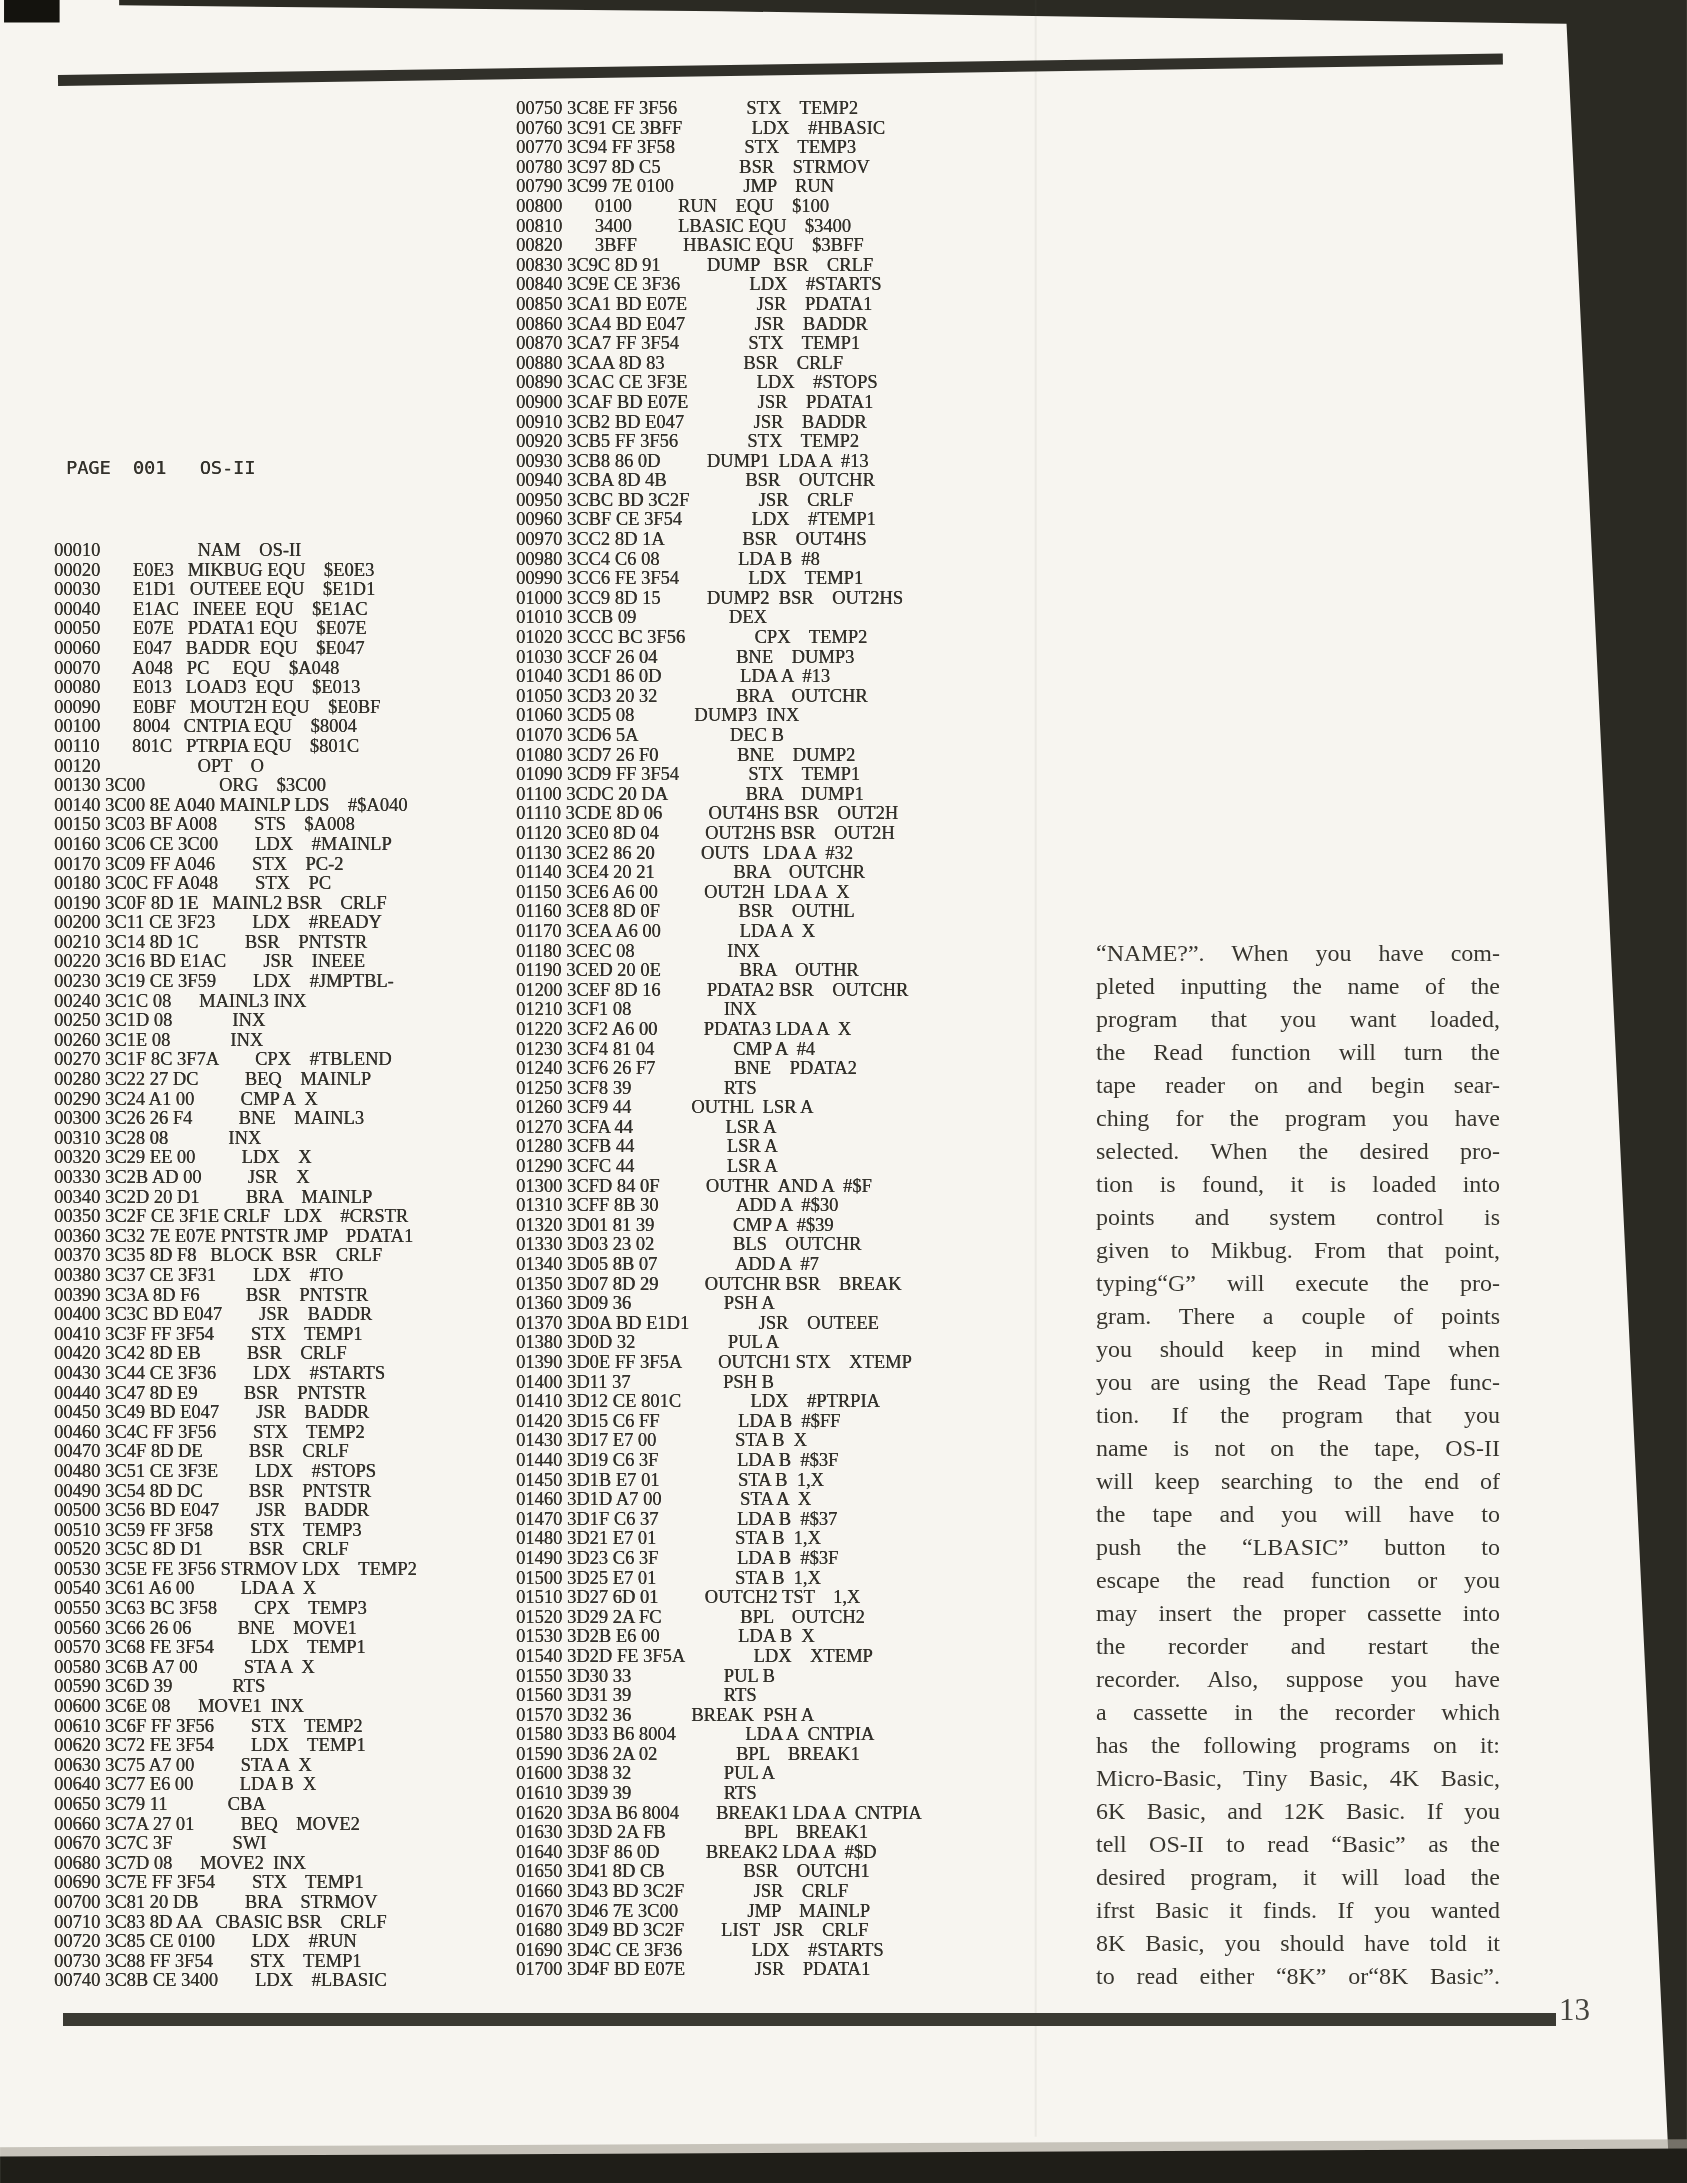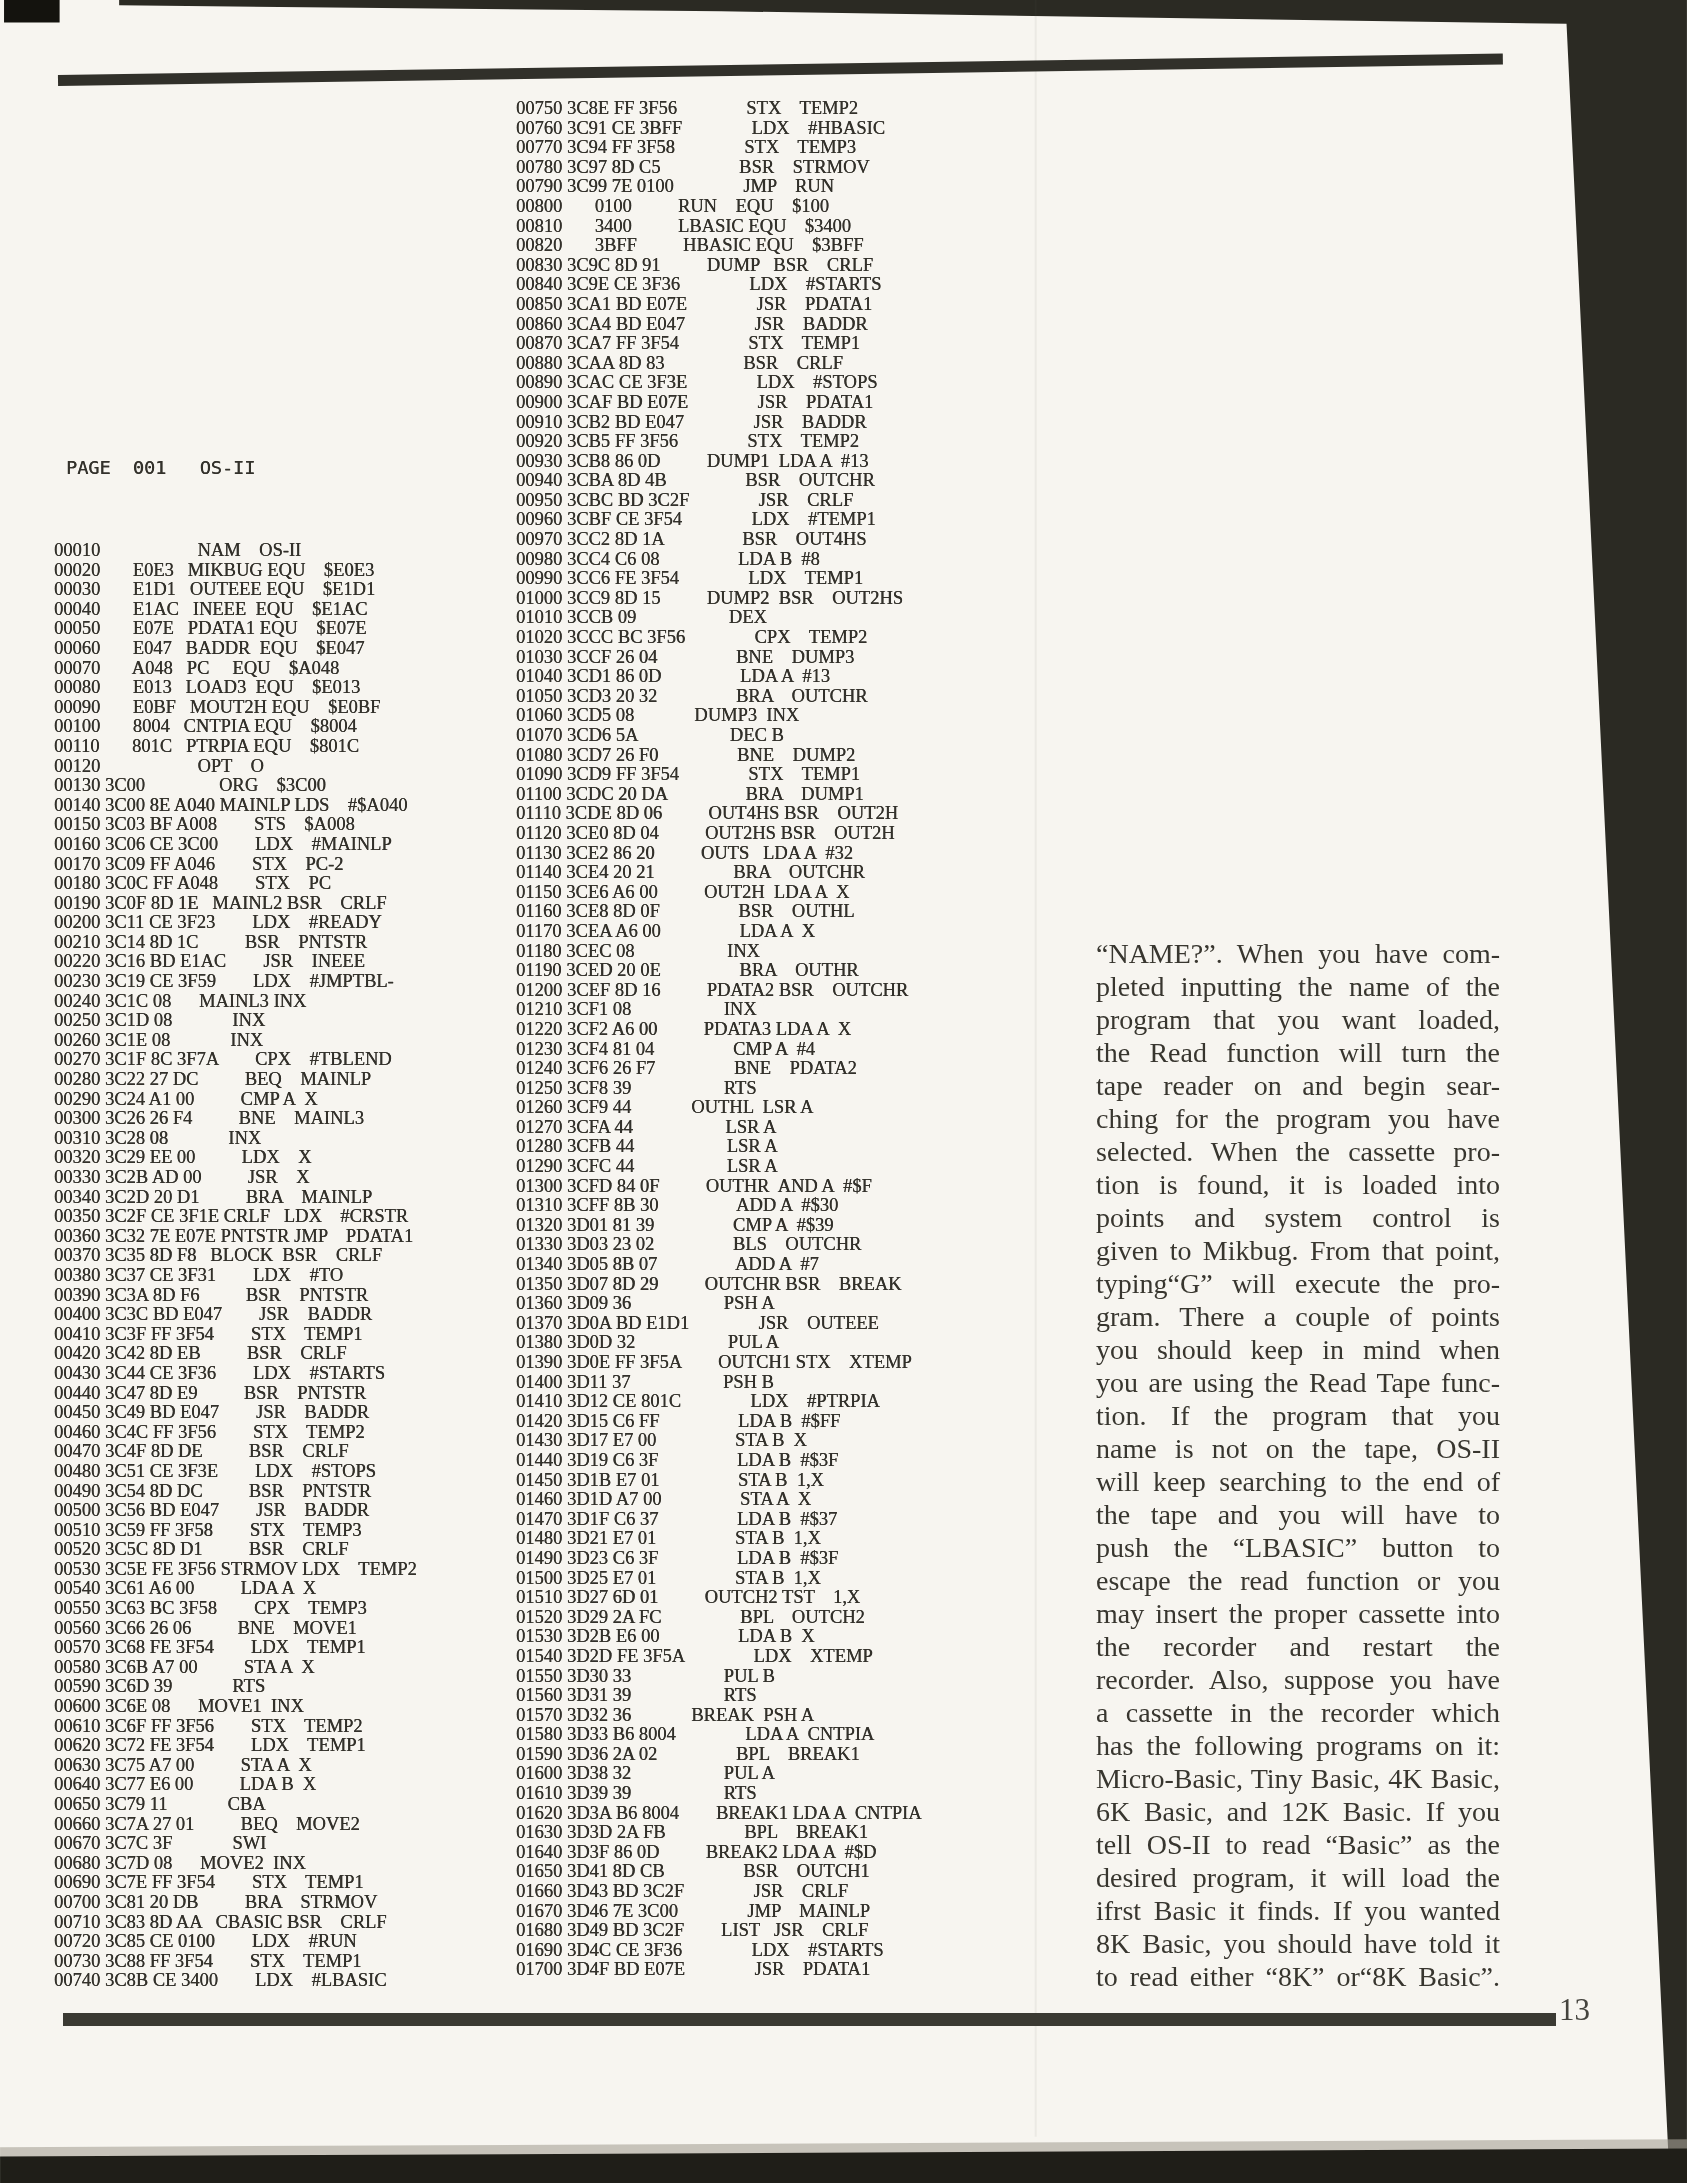--- a/index.html
+++ b/index.html
@@ -18,21 +18,21 @@
   .listing-left{left:54px;top:541px;}
   .listing-middle{left:516px;top:99px;}
   .listing-header{
     position:absolute;left:66px;top:458px;white-space:pre;
     font-family:"DejaVu Sans Mono",monospace;font-size:18.5px;line-height:20px;
     color:#33312b;text-shadow:0.3px 0 0 currentColor;
   }
   .article{
     position:absolute;left:1096px;top:937px;width:404px;
     font-family:"Liberation Serif","DejaVu Serif",serif;
-    font-size:28px;line-height:33px;color:#38362f;
+    font-size:24px;line-height:33px;color:#38362f;
   }
   .art-line{text-align:justify;text-align-last:justify;}
   .top-rule{
     position:absolute;left:58px;top:75px;width:1445px;height:10.6px;
     background:#31302a;transform:rotate(-0.85deg);transform-origin:0 50%;
   }
   .footer-rule{
     position:absolute;left:63px;top:2013px;width:1493px;height:12.6px;
     background:#3b3a33;
   }
@@ -231,21 +231,21 @@
 01690 3D4C CE 3F36               LDX    #STARTS
 01700 3D4F BD E07E               JSR    PDATA1</pre>
 
   <div class="article">
       <div class="art-line">“NAME?”. When you have com-</div>
       <div class="art-line">pleted inputting the name of the</div>
       <div class="art-line">program that you want loaded,</div>
       <div class="art-line">the Read function will turn the</div>
       <div class="art-line">tape reader on and begin sear-</div>
       <div class="art-line">ching for the program you have</div>
-      <div class="art-line">selected. When the cassette pro-</div>
+      <div class="art-line">selected. When the desired pro-</div>
       <div class="art-line">tion is found, it is loaded into</div>
       <div class="art-line">points and system control is</div>
       <div class="art-line">given to Mikbug. From that point,</div>
       <div class="art-line">typing“G” will execute the pro-</div>
       <div class="art-line">gram. There a couple of points</div>
       <div class="art-line">you should keep in mind when</div>
       <div class="art-line">you are using the Read Tape func-</div>
       <div class="art-line">tion. If the program that you</div>
       <div class="art-line">name is not on the tape, OS-II</div>
       <div class="art-line">will keep searching to the end of</div>

